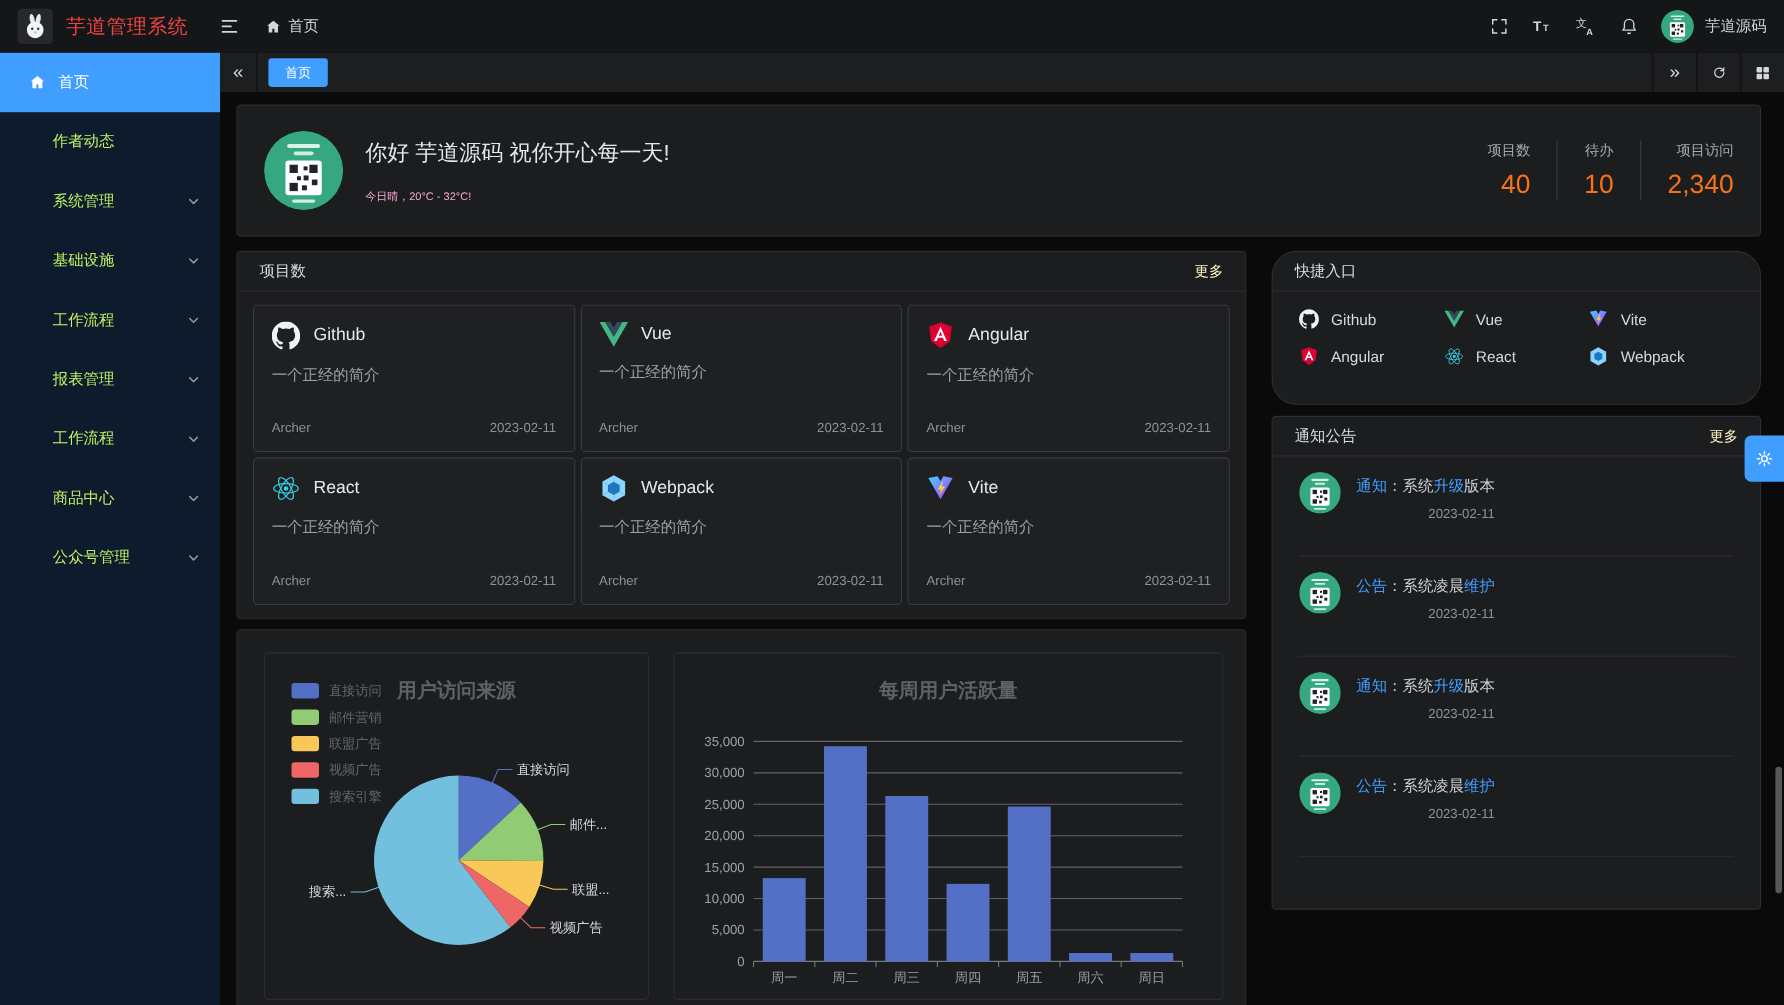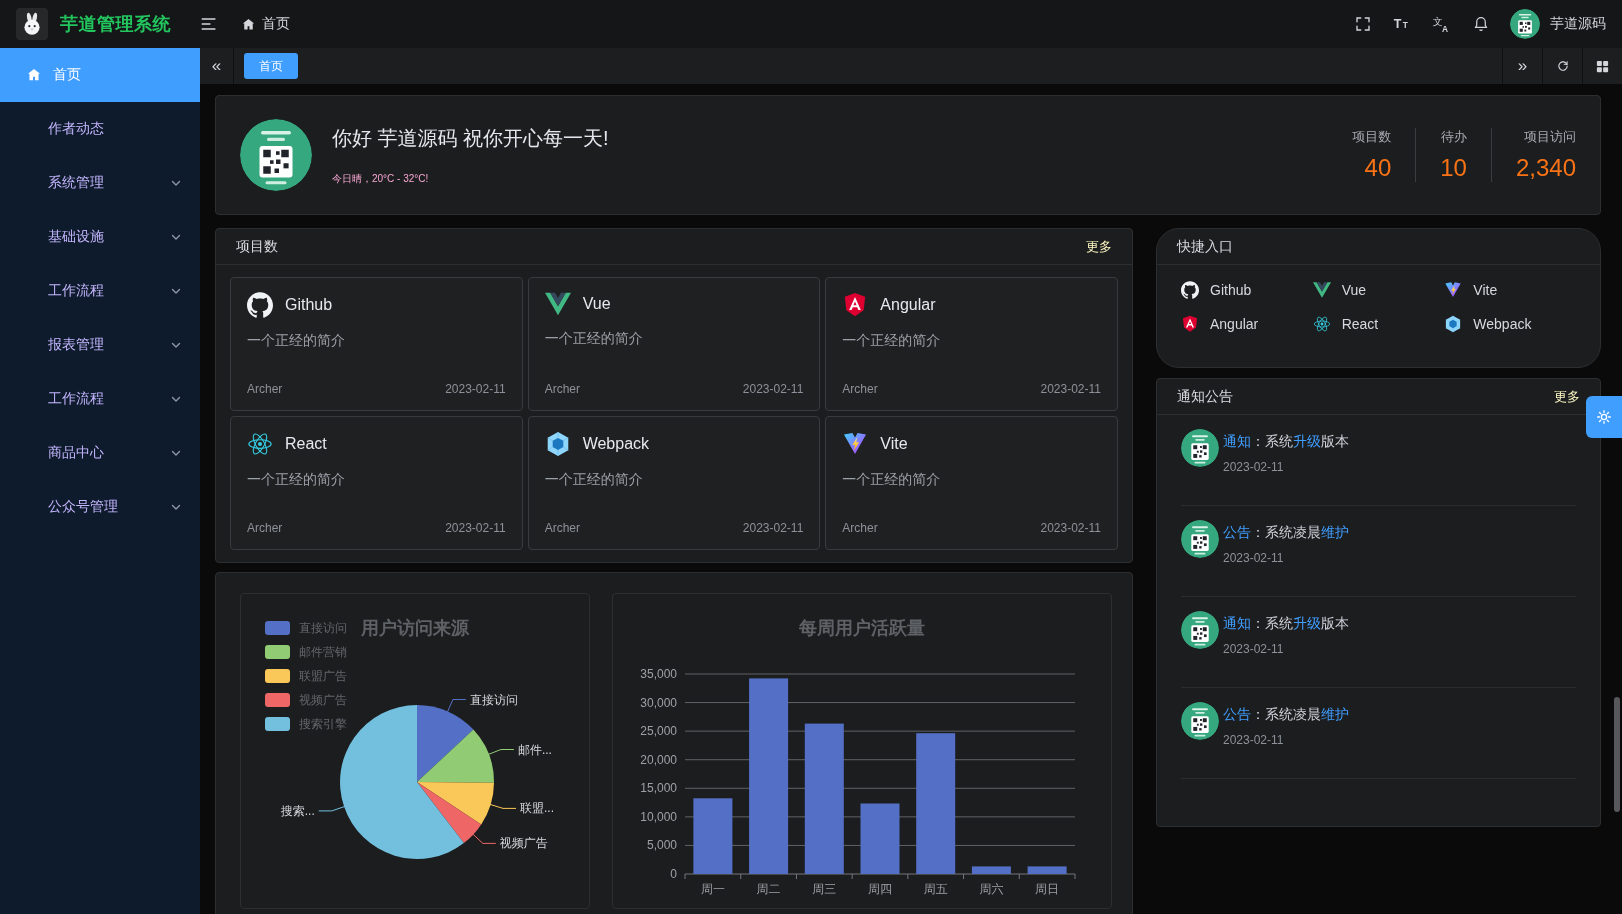--- a/index.html
+++ b/index.html
@@ -6,32 +6,32 @@
   html,body { width:1622px; height:914px; overflow:hidden; }
   body {
     font-family:"Liberation Sans","DejaVu Sans",sans-serif;
     background:#0a0a0b; color:#d8dce3; position:relative;
   }
   svg text { font-family:"Liberation Sans","DejaVu Sans",sans-serif; }
 
   
   .topbar { height:48px; background:#151617; display:flex; align-items:center; padding:0 16px; }
   .logo { width:32px; height:32px; border-radius:4px; background:#27282a; flex:none; display:flex; align-items:center; justify-content:center; }
-  .app-title { font-size:18px; font-weight:700; color:#22c55e; margin-left:12px; letter-spacing:.5px; }
+  .app-title { font-size:18px; font-weight:400; color:#ef4444; margin-left:12px; letter-spacing:.5px; }
   .burger { margin-left:28px; display:flex; cursor:pointer; }
   .crumb { display:flex; align-items:center; gap:6px; color:#d3d6db; font-size:14px; margin-left:22px; }
   .top-right { margin-left:auto; display:flex; align-items:center; gap:20px; }
   .top-icon { display:flex; align-items:center; justify-content:center; color:#d3d6db; cursor:pointer; }
   .avatar-sm { width:30px; height:30px; border-radius:50%; overflow:hidden; flex:none; }
   .username { font-size:14px; color:#d3d6db; margin-left:-10px; cursor:pointer; }
 
   
   .main-row { display:flex; height:866px; }
   .sidebar { width:200px; background:#0d1b2c; flex:none; }
-  .menu-item { height:54px; display:flex; align-items:center; padding:0 18px 0 48px; color:#c4b5fd; font-size:14px; cursor:pointer; }
+  .menu-item { height:54px; display:flex; align-items:center; padding:0 18px 0 48px; color:#bef264; font-size:14px; cursor:pointer; }
   .menu-item.active { background:#409eff; color:#fff; padding-left:26px; gap:11px; }
   .menu-item .chev { margin-left:auto; color:#8d97a5; display:flex; }
 
   .content-col { flex:1; display:flex; flex-direction:column; min-width:0; }
 
   
   .tabbar { height:36px; background:#1d1e1f; display:flex; align-items:center; }
   .tab-collapse { width:34px; height:36px; display:flex; align-items:center; justify-content:center; color:#d3d6db; font-size:17px; border-right:1px solid #101011; cursor:pointer; }
   .tab { margin-left:10px; height:26px; padding:0 15px; border-radius:3px; background:#409eff; color:#fff; font-size:12px; display:flex; align-items:center; cursor:pointer; }
   .tab-actions { margin-left:auto; display:flex; }
@@ -78,21 +78,21 @@
   .legend-swatch { width:25px; height:14px; border-radius:3px; }
   .legend-label { font-size:12px; color:#62666b; }
   svg.chart { position:absolute; inset:0; }
 
   .shortcuts-card { height:140px; margin-bottom:10px;border-radius:23px; }
   .shortcut-grid { padding:16px 24px; display:grid; grid-template-columns:repeat(3,1fr); row-gap:16px; }
   .shortcut { display:flex; align-items:center; gap:11px; font-size:14px; color:#d6d9df; cursor:pointer; }
 
   .notices-card { height:449px; overflow:hidden; }
   .notice-list { padding:0 24px; }
-  .notice { display:flex; gap:4px; padding-top:14px; height:91px; border-bottom:1px solid #2b2c2e; cursor:pointer; }
+  .notice { display:flex; gap:14px; padding-top:14px; height:91px; border-bottom:1px solid #2b2c2e; cursor:pointer;text-align:right; }
   .notice-avatar { width:38px; height:38px; border-radius:50%; overflow:hidden; flex:none; }
   .notice-title { font-size:14px; color:#cfd3db; line-height:20px; padding-top:2px; }
   .hl { color:#409eff; }
   .notice-date { margin-top:9px; font-size:12px; color:#8d9199; }
 
   .gear-btn { position:absolute; right:0; top:396px; width:36px; height:42px; background:#409eff; border-radius:6px 0 0 6px; display:flex; align-items:center; justify-content:center; z-index:20; cursor:pointer; }
   .scroll-thumb { position:absolute; right:2px; top:697px; width:6px; height:115px; background:#56585b; border-radius:3px; z-index:30; cursor:pointer; }
 </style>
 </head>
 <body>

